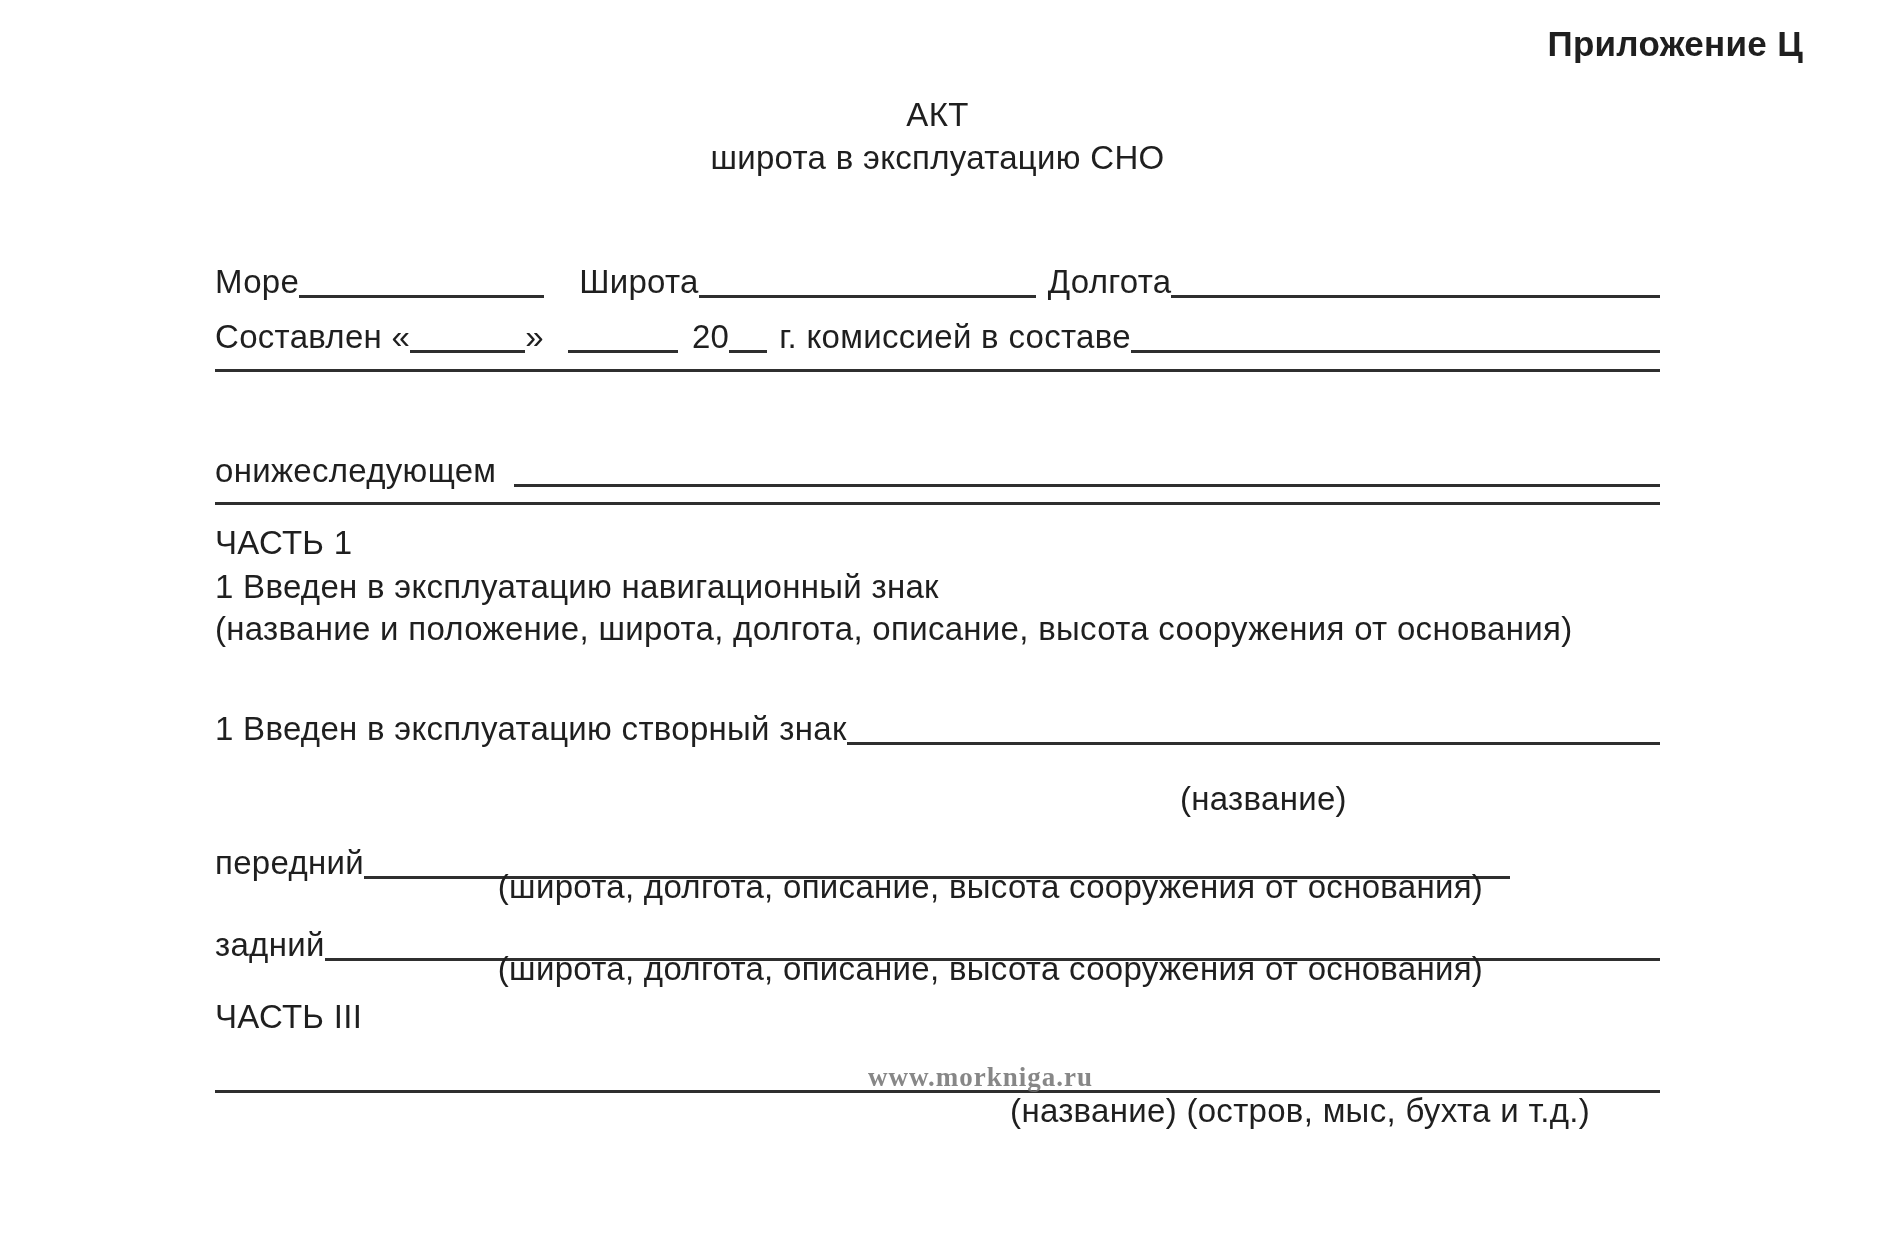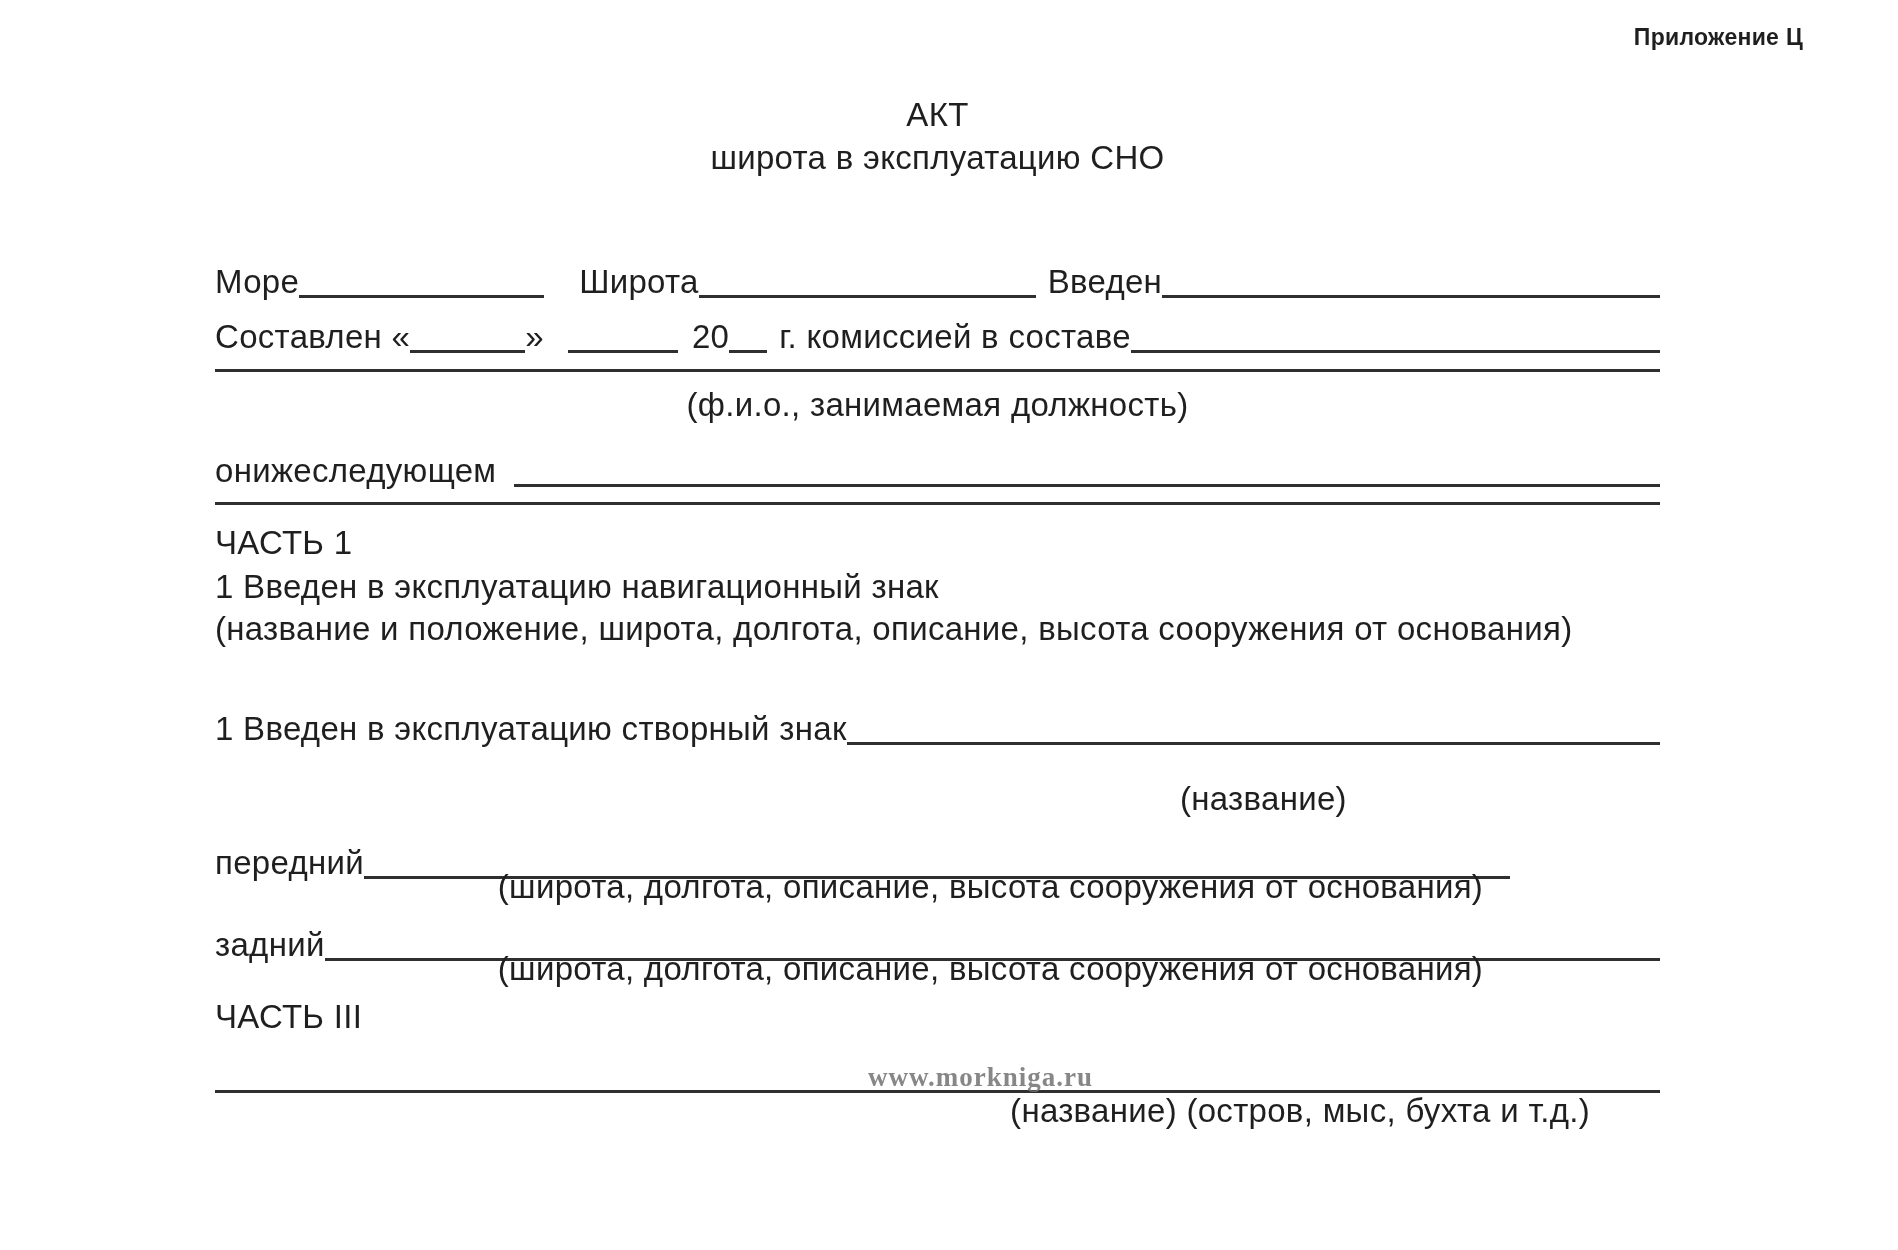--- a/index.html
+++ b/index.html
@@ -12,21 +12,21 @@
     color: #1f1f1f;
     font-size: 33px;
     letter-spacing: 0.3px;
     overflow: hidden;
   }
   .appendix {
     position: absolute;
     top: 24px;
     right: 95px;
     font-weight: bold;
-    font-size: 23px;
+    font-size: 35px;
   }
   .title {
     position: absolute;
     left: 215px;
     width: 1445px;
     text-align: center;
   }
   .t1 { top: 96px; }
   .t2 { top: 139px; }
 
@@ -87,41 +87,40 @@
   <div class="title t1">АКТ</div>
   <div class="title t2">широта в эксплуатацию СНО</div>
 
   <div class="content-row" style="top:241px">
     <span class="lbl">Море</span>
     <span class="blank" style="width: 245px; border-bottom-color: rgb(47, 47, 47);"></span>
     <span class="sp" style="width:35px"></span>
     <span class="lbl">Широта</span>
     <span class="blank" style="width: 337px; border-bottom-color: rgb(47, 47, 47);"></span>
     <span class="sp" style="width:12px"></span>
-    <span class="lbl">Введен</span>
+    <span class="lbl">Долгота</span>
     <span class="blank grow" style="border-bottom-color: rgb(47, 47, 47);"></span>
   </div>
 
   <div class="content-row" style="top:296px">
     <span class="lbl">Составлен «</span>
     <span class="blank" style="width: 115px; border-bottom-color: rgb(47, 47, 47);"></span>
     <span class="lbl">»</span>
     <span class="sp" style="width:24px"></span>
     <span class="blank" style="width: 110px; border-bottom-color: rgb(47, 47, 47);"></span>
     <span class="sp" style="width:14px"></span>
     <span class="lbl">20</span>
     <span class="blank" style="width: 38px; border-bottom-color: rgb(47, 47, 47);"></span>
     <span class="sp" style="width:12px"></span>
     <span class="lbl">г. комиссией в составе</span>
     <span class="blank grow" style="border-bottom-color: rgb(47, 47, 47);"></span>
   </div>
 
   <div class="rule" style="top: 369px; border-bottom-color: rgb(47, 47, 47);"></div>
 
-  <div class="textline centered" style="top:386px">(ф.и.о., занимаемая должность)</div>
 
   <div class="content-row" style="top:430px">
     <span class="lbl">онижеследующем</span>
     <span class="sp" style="width:18px"></span>
     <span class="blank grow" style="border-bottom-color: rgb(47, 47, 47);"></span>
   </div>
 
   <div class="rule" style="top: 502px; border-bottom-color: rgb(47, 47, 47);"></div>
 
   <div class="textline" style="top:524px">ЧАСТЬ 1</div>

